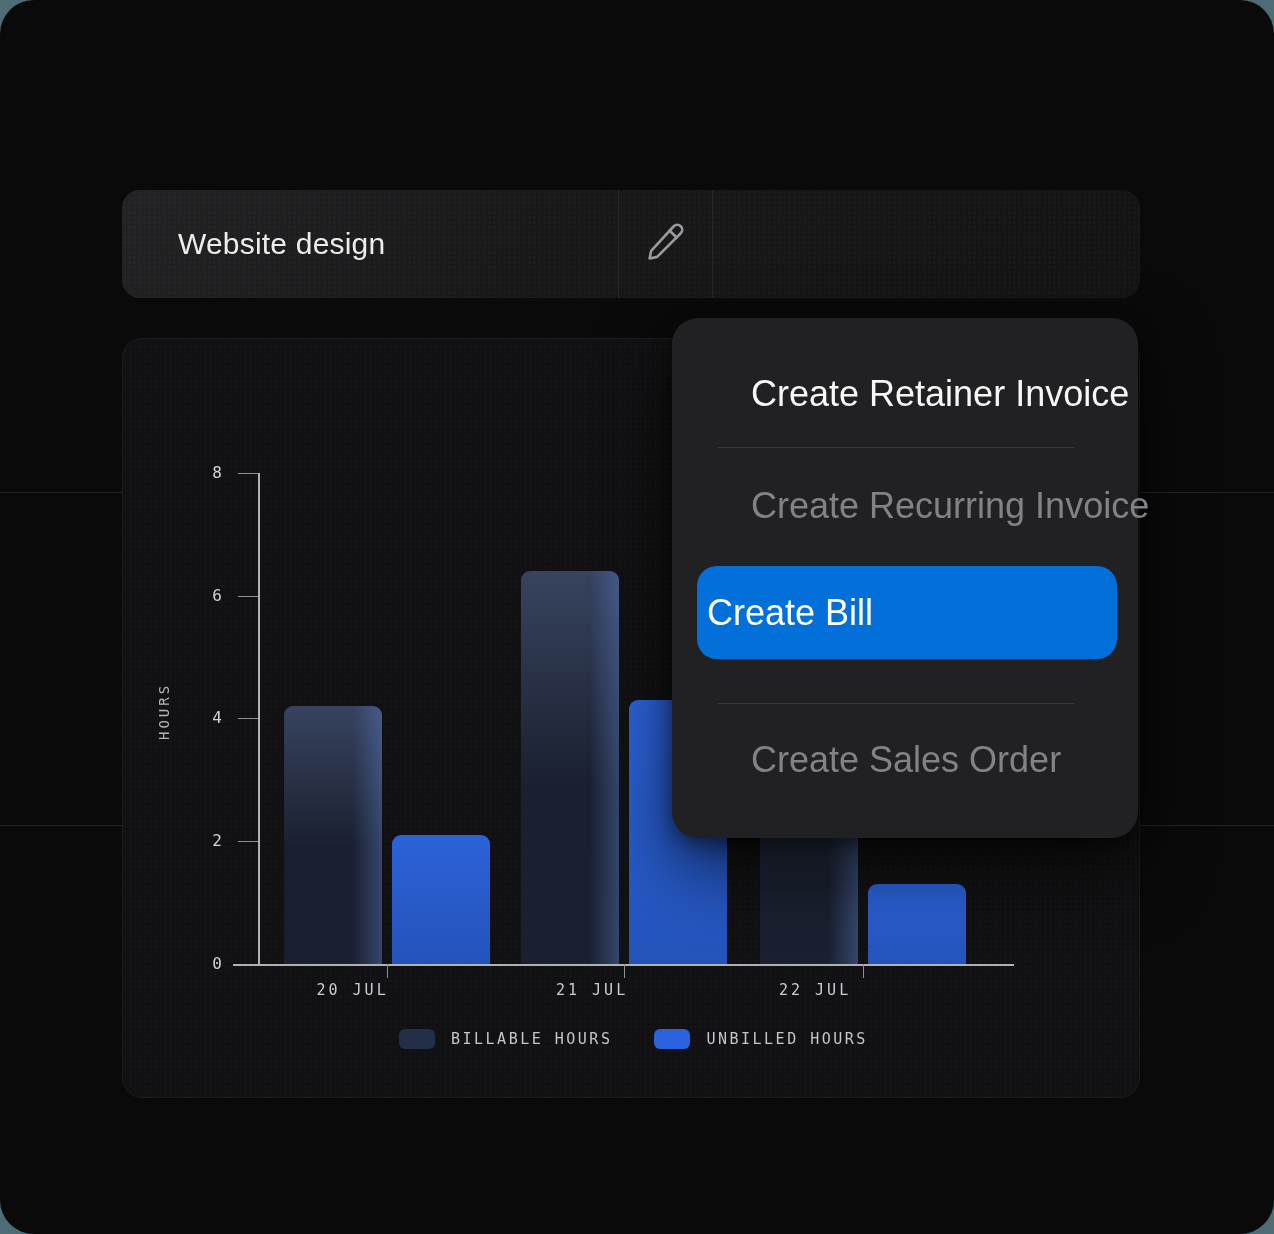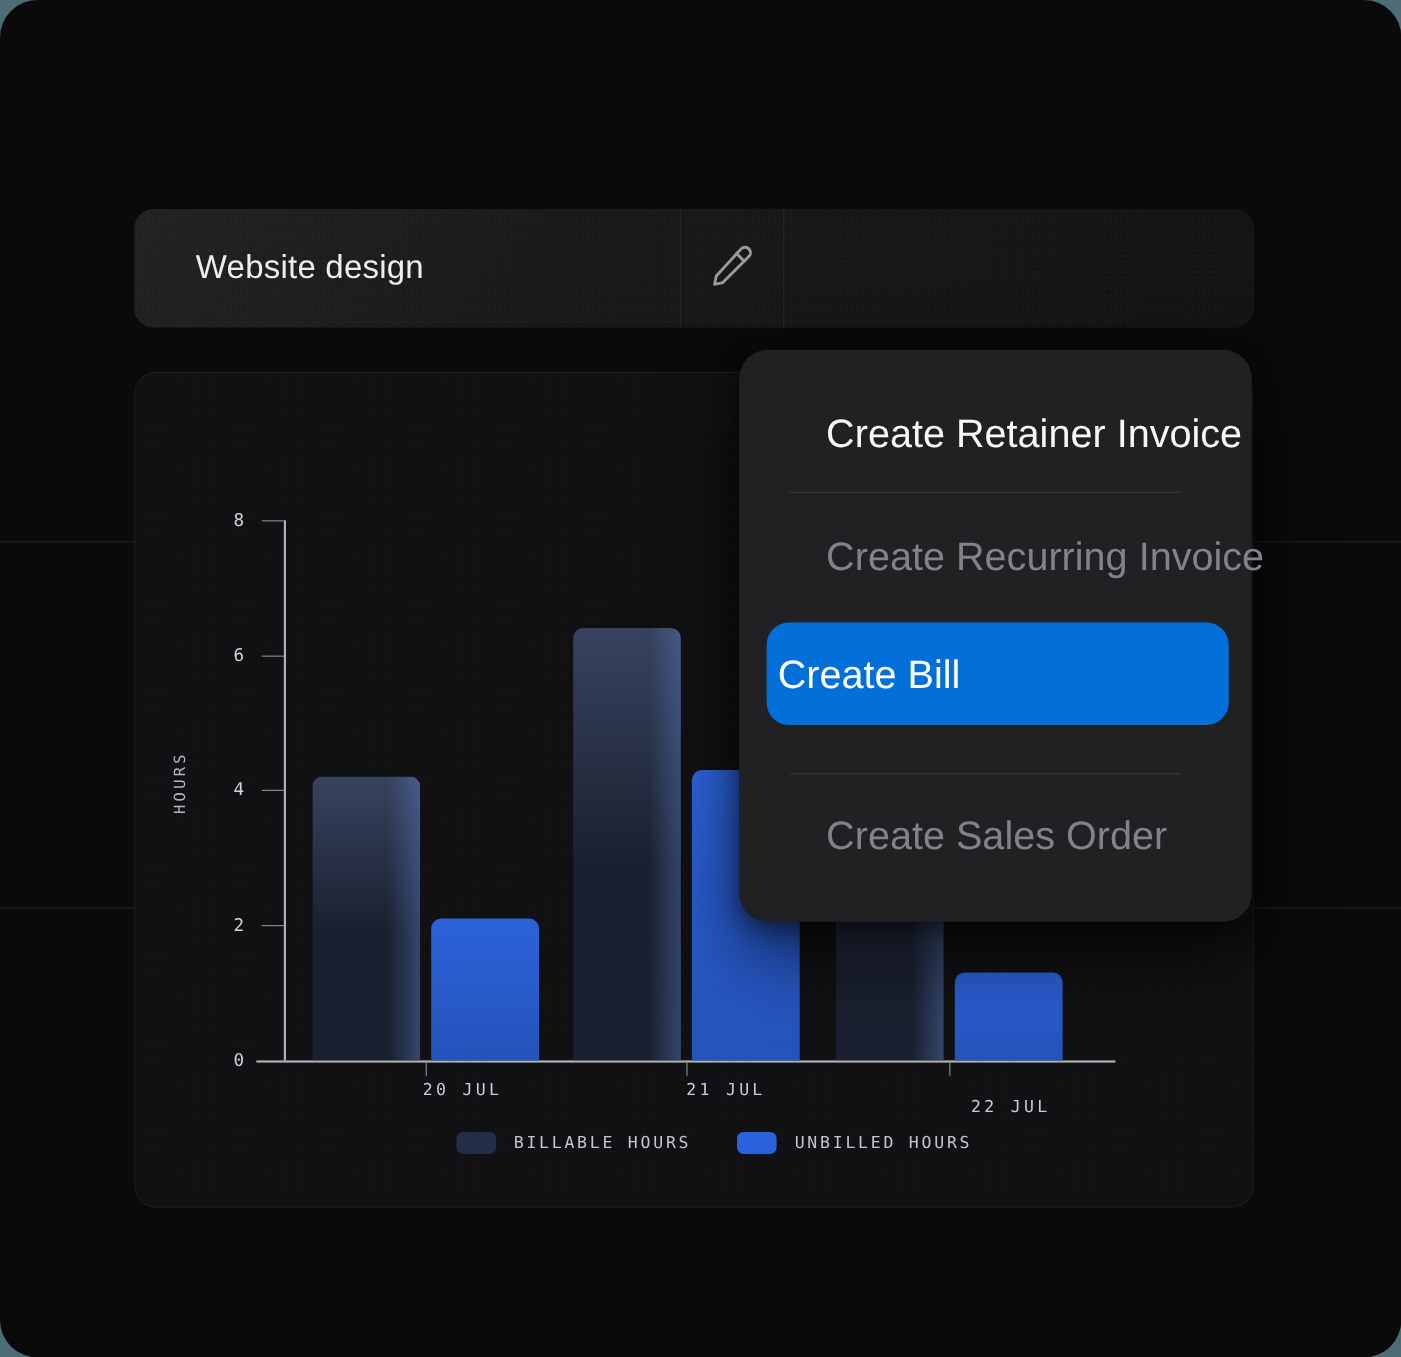--- a/index.html
+++ b/index.html
@@ -64,25 +64,25 @@
   .bar{position:absolute;border-radius:9px 9px 0 0;}
   .bar.billable{
     background:
       linear-gradient(to right, rgba(95,128,200,0) 70%, rgba(95,130,205,0.38) 99%),
       linear-gradient(to bottom,#37435f 0%,#1a202f 55%);
   }
   .bar.unbilled{
     background:linear-gradient(to bottom,#2c62d9 0%,#2453ba 100%);
   }
   .xlab{
-    position:absolute;width:140px;text-align:right;top:642px;
+    position:absolute;width:140px;text-align:left;top:642px;
     font-family:"DejaVu Sans Mono",monospace;font-size:15px;letter-spacing:3px;color:#caccd1;
   }
   .legend{
-    position:absolute;left:292px;top:690px;display:flex;align-items:center;gap:42px;
+    position:absolute;left:276px;top:690px;display:flex;align-items:center;gap:42px;
   }
   .legend .item{display:flex;align-items:center;gap:16px;}
   .legend .swatch{width:36px;height:20px;border-radius:6px;}
   .legend .lab{
     font-family:"DejaVu Sans Mono",monospace;font-size:15px;letter-spacing:2.5px;color:#c3c6cb;
   }
 
   
   .dropdown{
     position:absolute;left:672px;top:318px;width:466px;height:520px;
@@ -142,21 +142,21 @@
         <div class="bar unbilled" style="left: 268.5px; top: 496.06px; width: 98px; height: 128.94px;"></div>
         <div class="tick" style="left: 263.5px; top: 625px; width: 1.5px; height: 14px;"></div>
         <div class="xlab" style="left: 193.5px;">20 JUL</div>
         <div class="bar billable" style="left: 397.5px; top: 232.04px; width: 98px; height: 392.96px;"></div>
         <div class="bar unbilled" style="left: 505.5px; top: 360.98px; width: 98px; height: 264.02px;"></div>
         <div class="tick" style="left: 500.5px; top: 625px; width: 1.5px; height: 14px;"></div>
         <div class="xlab" style="left: 433px;">21 JUL</div>
         <div class="bar billable" style="left: 636.5px; top: 440.8px; width: 98px; height: 184.2px;"></div>
         <div class="bar unbilled" style="left: 744.5px; top: 545.18px; width: 98px; height: 79.82px;"></div>
         <div class="tick" style="left: 739.5px; top: 625px; width: 1.5px; height: 14px;"></div>
-        <div class="xlab" style="left: 692px; margin-top: 16px;">22 JUL</div>
+        <div class="xlab" style="left: 656px;">22 JUL</div>
       </div>
     <div class="legend" id="chart-legend">
         <div class="item">
           <div class="swatch" style="background: rgb(35, 46, 72);"></div>
           <div class="lab">BILLABLE HOURS</div>
         </div>
         <div class="item">
           <div class="swatch" style="background: rgb(42, 98, 222);"></div>
           <div class="lab">UNBILLED HOURS</div>
         </div>

